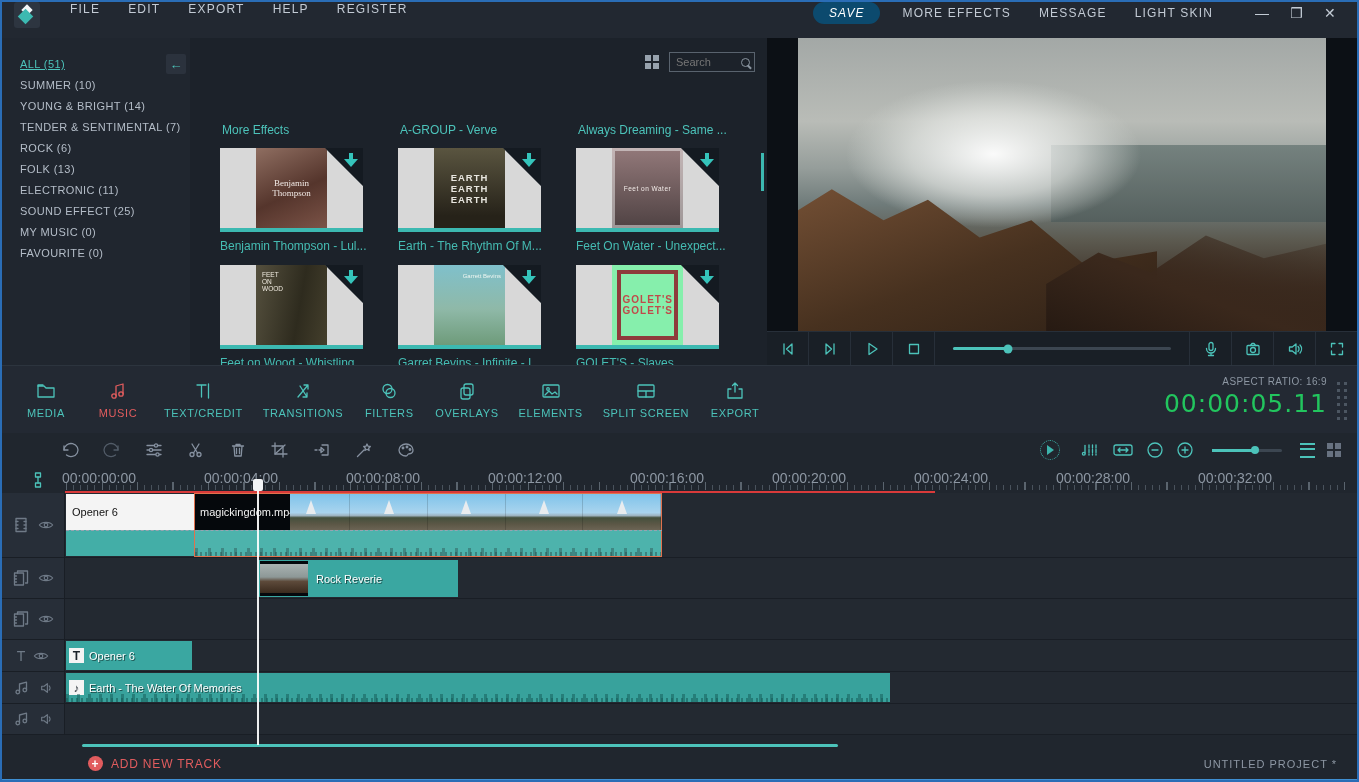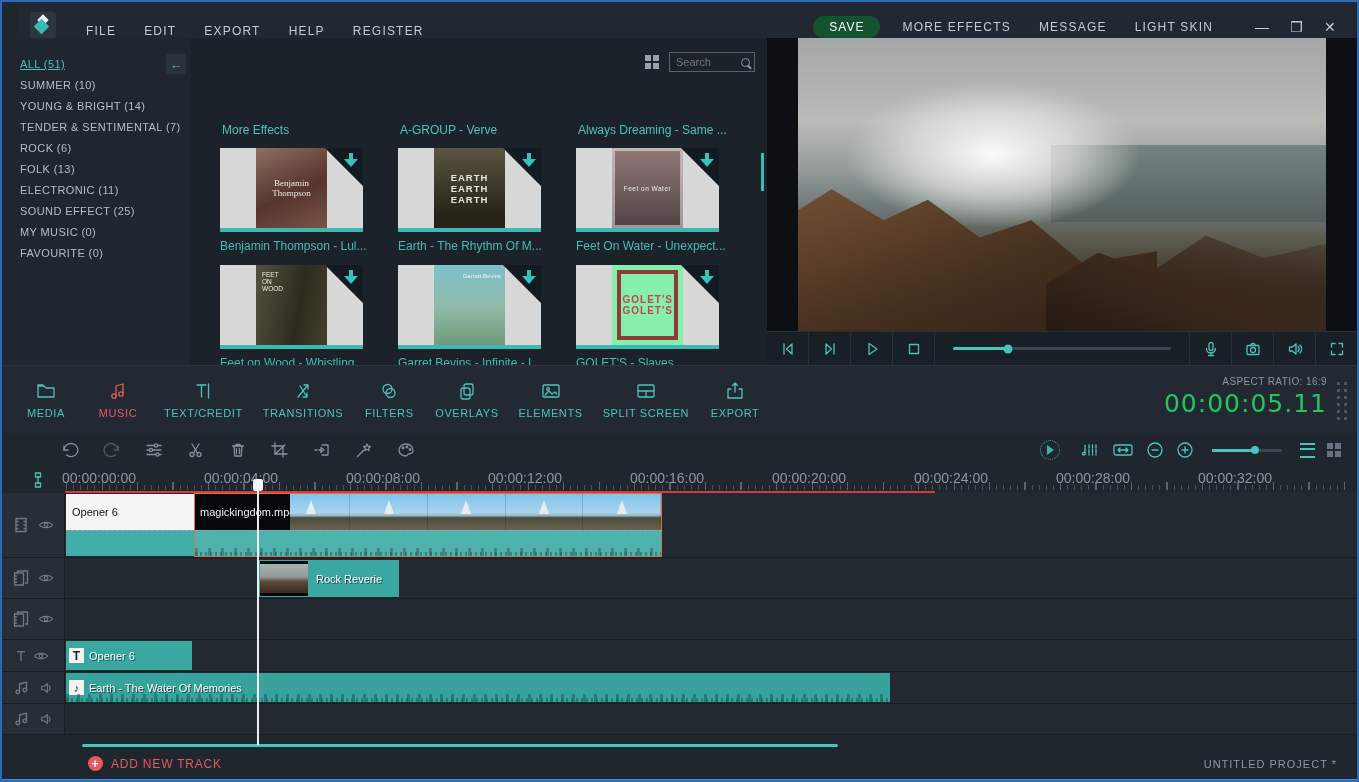--- a/index.html
+++ b/index.html
@@ -3,27 +3,27 @@
 <meta charset="utf-8">
 <style>
   html,body{margin:0;padding:0;background:#11151b;}
   body{width:1359px;height:782px;font-family:"Liberation Sans",sans-serif;overflow:hidden;}
   .window{position:relative;width:1359px;height:782px;background:#20262e;
     box-shadow:inset 0 0 0 2px #2a6db6, inset 0 -3px 0 #3f8fd2;}
   svg{display:block}
   .ic{stroke:currentColor;fill:none;stroke-width:1.3;stroke-linecap:round;stroke-linejoin:round}
 
   
-  .menubar{position:absolute;top:2px;left:18px;right:2px;height:36px;background:#222831;display:flex;align-items:flex-end;color:#c3cbd5;font-size:12px;letter-spacing:1.2px;}
+  .menubar{position:absolute;top:2px;left:2px;right:2px;height:36px;background:#222831;display:flex;align-items:flex-start;color:#c3cbd5;font-size:12px;letter-spacing:1.2px;}
   .logo{width:26px;height:26px;margin:0 16px 0 12px;background:#2d3540;border-radius:3px;position:relative;}
   .logo::before{content:"";position:absolute;left:9px;top:4px;width:8px;height:8px;background:#f2f5f7;transform:rotate(45deg);}
   .logo::after{content:"";position:absolute;left:6px;top:9px;width:11px;height:11px;background:#3cb9b1;transform:rotate(45deg);}
   .menu-item{padding:0 14px;cursor:default;}
   .mb-right{margin-left:auto;display:flex;align-items:center;}
-  .save-btn{background:#14532d;color:#fff;border-radius:12px;padding:4px 16px;letter-spacing:1px;margin-right:8px;}
+  .save-btn{background:#0c4a6e;color:#fff;border-radius:12px;padding:4px 16px;letter-spacing:1px;margin-right:8px;font-style:italic;}
   .win-btns{display:flex;align-items:center;margin:0 10px 0 18px;color:#c3cbd5;font-size:14px;}
   .win-btns span{padding:0 10px;}
 
   
   .content{position:absolute;top:38px;left:2px;right:2px;height:327px;}
 
   .sidebar{position:absolute;left:0;top:0;width:188px;height:100%;background:#20262f;}
   .cat{position:relative;padding:4px 0 4px 18px;font-size:11px;color:#b4bdc8;letter-spacing:.4px;line-height:13px;}
   .cat.active{color:#4cc3ba;text-decoration:underline;}
   .collapse-btn{position:absolute;top:16px;right:4px;width:20px;height:20px;background:#2b323d;color:#4cc3ba;font-size:13px;display:flex;align-items:center;justify-content:center;border-radius:2px;}
@@ -137,21 +137,21 @@
   .clip-main .label{position:absolute;left:0;top:0;width:95px;height:36px;background:#05080c;color:#f2f2f2;font-size:11px;display:flex;align-items:center;padding-left:5px;box-sizing:border-box;white-space:nowrap;overflow:hidden;z-index:2;}
   .clip-main .thumbs{position:absolute;left:0px;right:0;top:0;height:36px;display:flex;overflow:hidden;}
   .thumb{flex:1;position:relative;background:linear-gradient(180deg,#7fc3ea 0%,#a9d4ee 52%,#9db3c0 60%,#44503c 66%,#5c5746 84%,#6b6454 100%);border-right:1px solid rgba(0,0,0,.15);}
   .thumb::after{content:"";position:absolute;left:50%;top:6px;transform:translateX(-50%);border-left:5px solid transparent;border-right:5px solid transparent;border-bottom:14px solid #e8ecef;}
   .clip-main .aud{position:absolute;left:0;right:0;top:36px;bottom:0;background:#4db3ac;}
   .wave{position:absolute;left:0;right:0;bottom:0;height:8px;
      background-image:repeating-linear-gradient(90deg,rgba(20,90,86,.55) 0 2px,transparent 2px 5px),repeating-linear-gradient(90deg,rgba(20,90,86,.5) 0 3px,transparent 3px 11px);
      background-size:100% 4px,100% 8px;background-position:bottom left,bottom left;background-repeat:repeat-x;}
   .wave.gray{background-image:repeating-linear-gradient(90deg,rgba(40,70,70,.45) 0 2px,transparent 2px 5px),repeating-linear-gradient(90deg,rgba(40,70,70,.4) 0 3px,transparent 3px 13px);}
 
-  .clip-pip{position:absolute;left:256px;top:2px;width:141px;height:37px;background:#3aa7a1;display:flex;align-items:center;color:#fff;font-size:11px;}
+  .clip-pip{position:absolute;left:256px;top:2px;width:200px;height:37px;background:#3aa7a1;display:flex;align-items:center;color:#fff;font-size:11px;}
   .clip-pip .pthumb{width:48px;height:29px;margin:0 8px 0 2px;background:linear-gradient(180deg,#aab3b2 0%,#8d9897 45%,#5d4a3a 60%,#3a2a1d 100%);border-top:3px solid #05080c;border-bottom:3px solid #05080c;box-sizing:content-box;}
   .clip-text{position:absolute;left:64px;top:1px;width:126px;height:29px;background:#3aa7a1;display:flex;align-items:center;color:#fff;font-size:11px;gap:5px;padding-left:3px;box-sizing:border-box;}
   .tbox{width:15px;height:15px;background:#f4f4f4;color:#1b222a;font-weight:bold;font-size:12px;display:flex;align-items:center;justify-content:center;}
   .clip-music{position:absolute;left:64px;top:1px;width:824px;height:29px;background:#38a29c;display:flex;align-items:center;color:#fff;font-size:11px;gap:5px;padding-left:3px;box-sizing:border-box;}
   .nbox{width:15px;height:15px;background:#f4f4f4;color:#1b222a;font-size:11px;display:flex;align-items:center;justify-content:center;}
   .cliptxt{text-shadow:1px 1px 0 rgba(0,0,0,.55);white-space:nowrap;z-index:1;}
 
   .playhead-line{position:absolute;left:257px;top:479px;width:2px;height:266px;background:rgba(255,255,255,.92);z-index:8;}
   .playhead-cap{position:absolute;left:253px;top:479px;width:10px;height:12px;background:#f2f4f6;border-radius:2px;z-index:9;}
 

